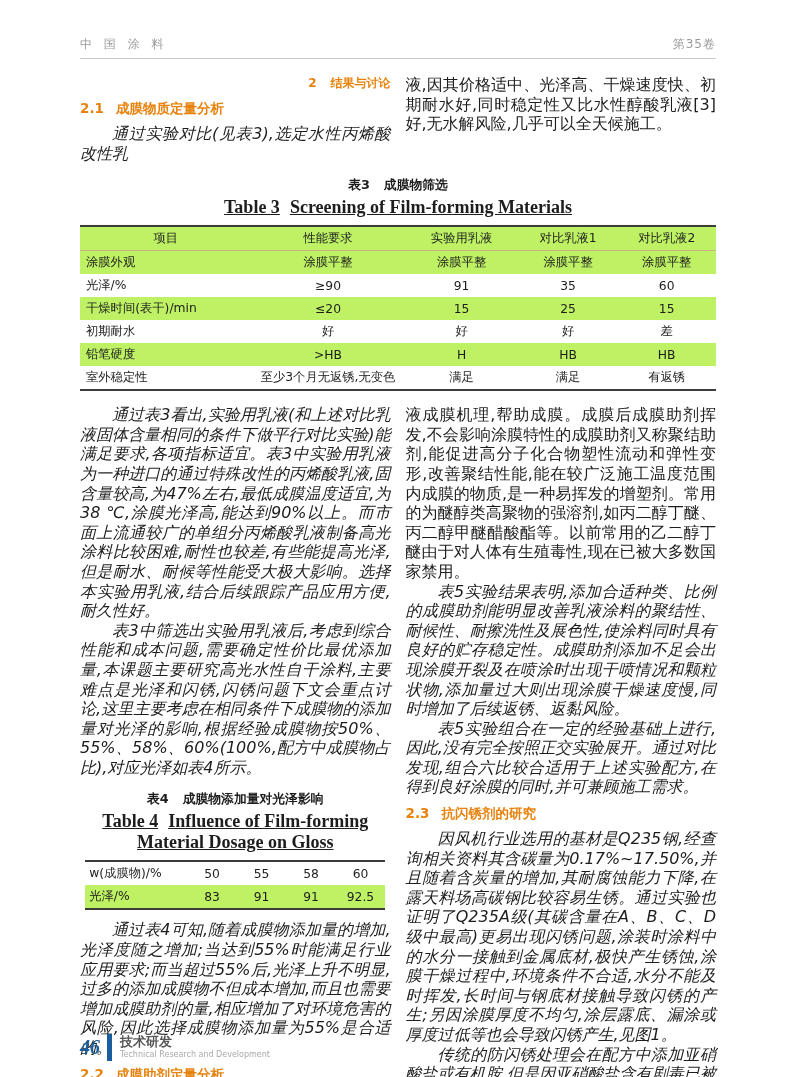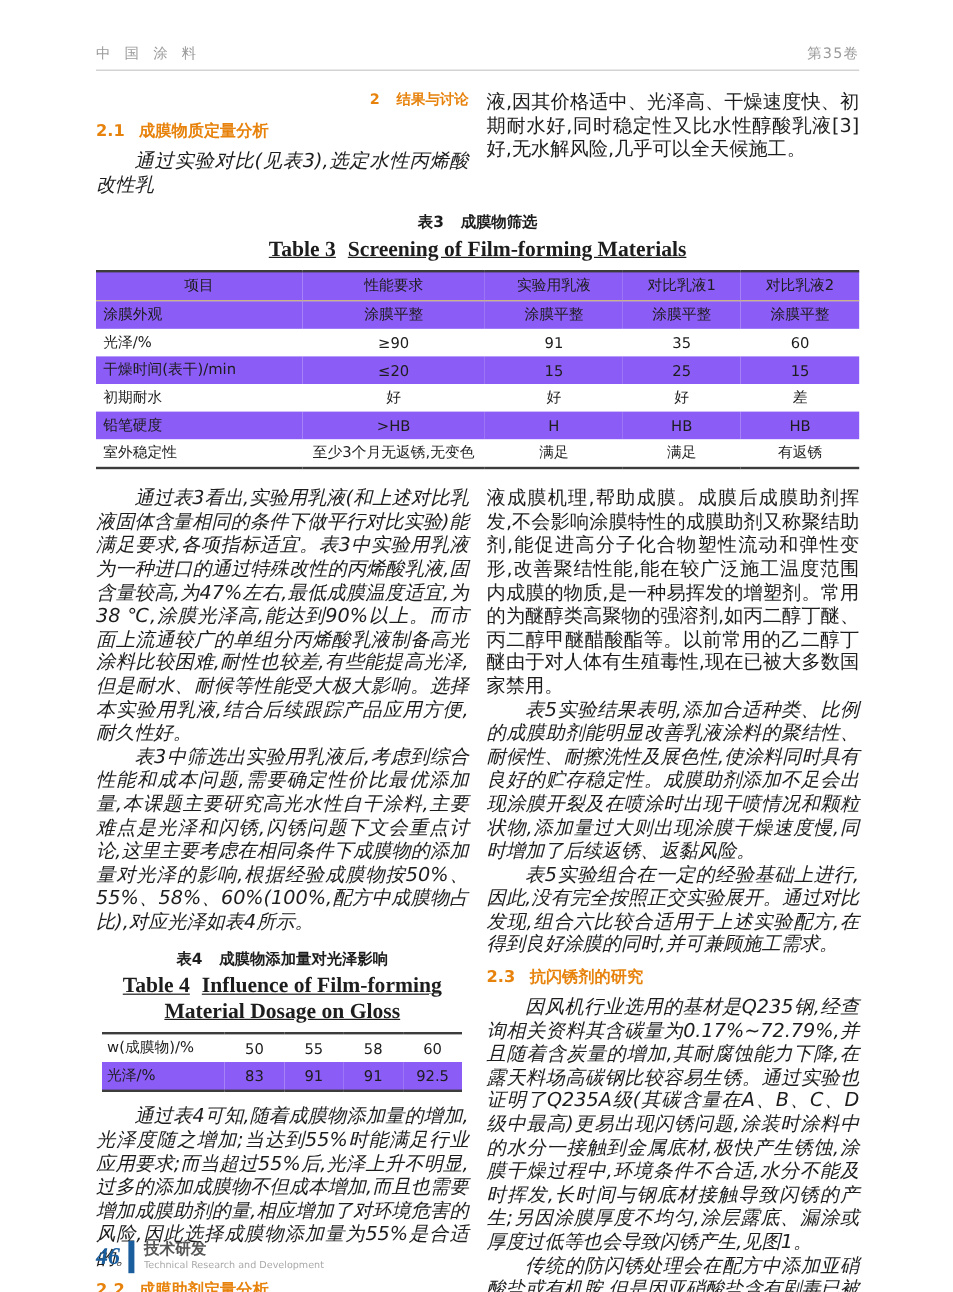--- a/index.html
+++ b/index.html
@@ -36,21 +36,21 @@
   .tcap-en{
     text-align:center;font-weight:bold;font-size:18px;margin:3px 0 7px 0;
     font-family:"Liberation Serif","DejaVu Serif",serif;
     text-decoration:underline;
   }
   .tcap-en .gap{display:inline-block;width:10px;}
   
   table{border-collapse:collapse;width:100%;font-size:12.3px;}
   table.rule{border-top:2px solid #3c3c3c;border-bottom:2px solid #3c3c3c;}
   th,td{padding:3px 3px;text-align:center;font-weight:normal;height:17px;}
-  tr.band{background:#8b5cf6;}
+  tr.band{background:#bef264;}
   thead tr{border-bottom:1px solid #c9b189;}
   td.first,th.first-data{text-align:left;padding-left:6px;}
   #table3 th:first-child{text-align:center;}
   #table3 td:first-child{text-align:left;padding-left:6px;}
   #table4-wrap{width:300px;margin:0 auto;}
   #table4 td:first-child{text-align:left;padding-left:4px;}
   .t4sp{margin-bottom:10px;}
   
   .mt-body{margin-top:14px;}
   
@@ -208,21 +208,21 @@
       <p class="para indent">一般乳液有最低成膜温度,当环境温度低于乳液最低成膜温度时乳液不易成膜,成膜助剂[4]能改善乳</p>
     </div>
 
     <div class="col">
       <p class="para">液成膜机理,帮助成膜。成膜后成膜助剂挥发,不会影响涂膜特性的成膜助剂又称聚结助剂,能促进高分子化合物塑性流动和弹性变形,改善聚结性能,能在较广泛施工温度范围内成膜的物质,是一种易挥发的增塑剂。常用的为醚醇类高聚物的强溶剂,如丙二醇丁醚、丙二醇甲醚醋酸酯等。以前常用的乙二醇丁醚由于对人体有生殖毒性,现在已被大多数国家禁用。</p>
       <p class="para indent">表5实验结果表明,添加合适种类、比例的成膜助剂能明显改善乳液涂料的聚结性、耐候性、耐擦洗性及展色性,使涂料同时具有良好的贮存稳定性。成膜助剂添加不足会出现涂膜开裂及在喷涂时出现干喷情况和颗粒状物,添加量过大则出现涂膜干燥速度慢,同时增加了后续返锈、返黏风险。</p>
       <p class="para indent">表5实验组合在一定的经验基础上进行,因此,没有完全按照正交实验展开。通过对比发现,组合六比较合适用于上述实验配方,在得到良好涂膜的同时,并可兼顾施工需求。</p>
       <div class="h3">
         <span class="num">2.3</span><span>抗闪锈剂的研究</span>
       </div>
-      <p class="para indent">因风机行业选用的基材是Q235钢,经查询相关资料其含碳量为0.17%~72.79%,并且随着含炭量的增加,其耐腐蚀能力下降,在露天料场高碳钢比较容易生锈。通过实验也证明了Q235A级(其碳含量在A、B、C、D级中最高)更易出现闪锈问题,涂装时涂料中的水分一接触到金属底材,极快产生锈蚀,涂膜干燥过程中,环境条件不合适,水分不能及时挥发,长时间与钢底材接触导致闪锈的产生;另因涂膜厚度不均匀,涂层露底、漏涂或厚度过低等也会导致闪锈产生,见图1。</p>
+      <p class="para indent">因风机行业选用的基材是Q235钢,经查询相关资料其含碳量为0.17%~17.50%,并且随着含炭量的增加,其耐腐蚀能力下降,在露天料场高碳钢比较容易生锈。通过实验也证明了Q235A级(其碳含量在A、B、C、D级中最高)更易出现闪锈问题,涂装时涂料中的水分一接触到金属底材,极快产生锈蚀,涂膜干燥过程中,环境条件不合适,水分不能及时挥发,长时间与钢底材接触导致闪锈的产生;另因涂膜厚度不均匀,涂层露底、漏涂或厚度过低等也会导致闪锈产生,见图1。</p>
       <p class="para indent">传统的防闪锈处理会在配方中添加亚硝酸盐或有机胺,但是因亚硝酸盐含有剧毒已被禁用,而且由于其良好的水溶性,对涂膜耐水性也有不利影响。实验发现市场上大多的抗闪锈剂[5]随着添加量的增加会在某种程度上降低涂料的防腐性能,而通过大量实验</p>
     </div>
 
   </div>
 </div>
 
 <div class="footer">
   <span class="pageno">46</span>
   <span class="bar"></span>
   <span>

